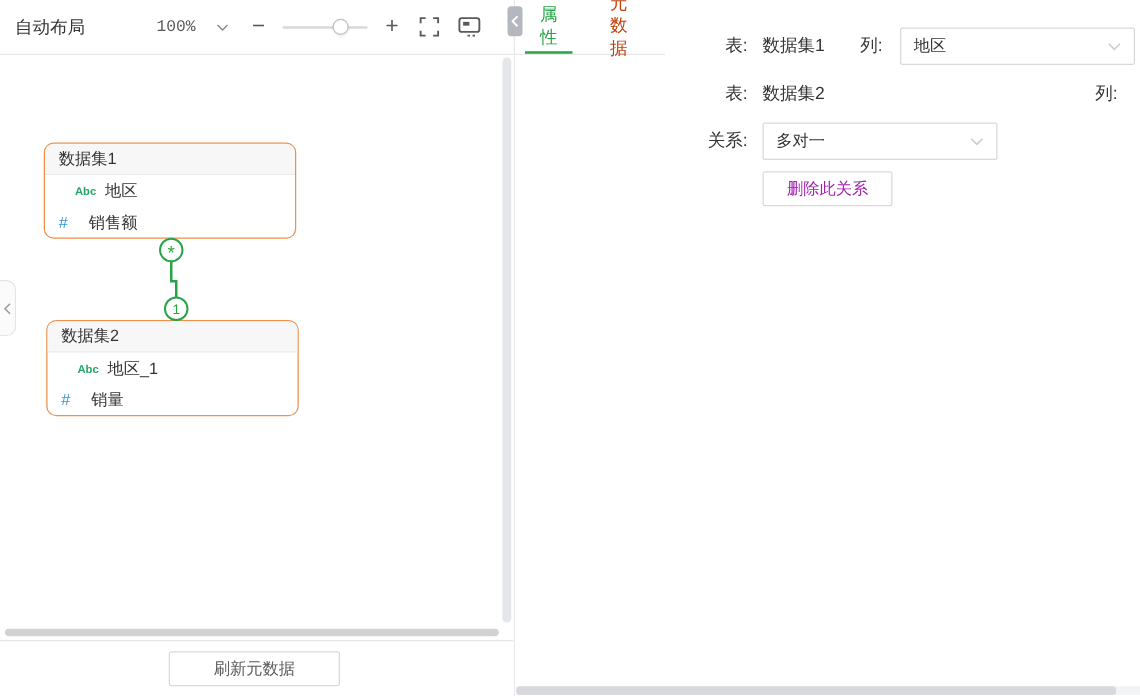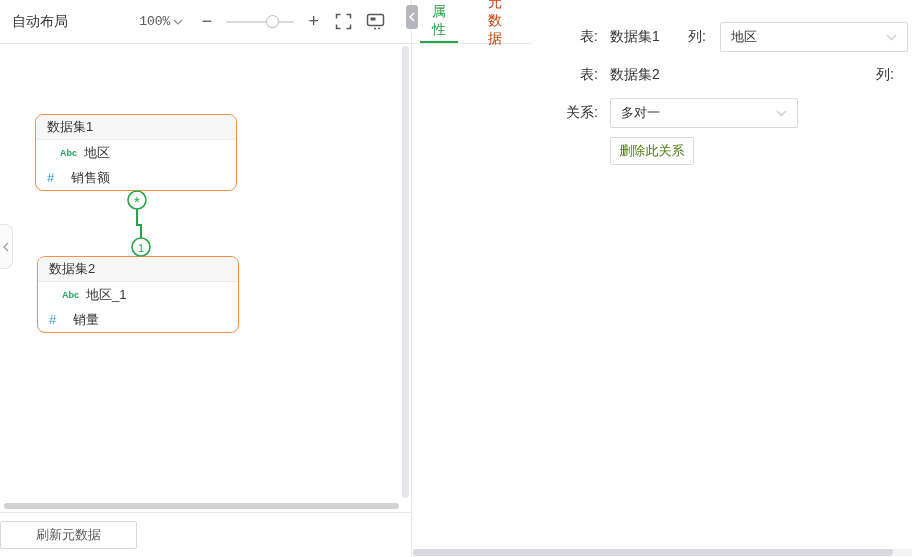--- a/index.html
+++ b/index.html
@@ -8,21 +8,21 @@
     width:912px; height:557px; overflow:hidden; background:#fff;
     font-family:"Liberation Sans","DejaVu Sans",sans-serif; color:#333;
   }
   .app { display:flex; width:912px; height:557px; position:relative; }
 
   
   .left-pane { width:412px; flex:0 0 412px; display:flex; flex-direction:column; border-right:1px solid #e8e8e8; background:#fff; }
   .toolbar { height:44px; flex:0 0 44px; border-bottom:1px solid #e8e8e8; display:flex; align-items:center; padding:0 26px 0 12px;font-family:Liberation Mono, monospace; }
   .auto-layout { font-size:14px; color:#333; }
   .toolbar-right { margin-left:auto; display:flex; align-items:center; }
-  .zoom-value { font-size:13px; color:#595959; display:flex; align-items:center; gap:3px; cursor:pointer; }
+  .zoom-value { font-size:13px; color:#595959; display:flex; align-items:center; gap:17px; cursor:pointer; }
   .zoom-minus, .zoom-plus { font-size:18px; color:#595959; line-height:1; cursor:pointer; padding:0 2px; }
   .zoom-minus { margin-left:16px; }
   .slider { width:68px; height:2px; background:#d9d9d9; border-radius:2px; position:relative; margin:0 12px; cursor:pointer; }
   .slider-handle { position:absolute; top:-6px; left:58%; width:13px; height:13px; border-radius:50%; background:#fff; border:1px solid #bfbfbf; box-shadow:0 1px 2px rgba(0,0,0,.08); }
   .icon-btn { margin-left:14px; display:flex; align-items:center; cursor:pointer; }
 
   
   .canvas { position:relative; flex:1 1 auto; background:#fff; overflow:hidden; }
   .dataset-card { position:absolute; width:202px; background:#fff; border:1px solid #ef8f49; border-radius:8px; overflow:hidden; }
   .card-1 { left:35px; top:70px; }
@@ -30,40 +30,40 @@
   .card-header { height:25px; line-height:24px; background:#f7f7f7; border-bottom:1px solid #ececec; padding:0 11px; font-size:13px; color:#333; }
   .card-field { height:25px; display:flex; align-items:center; padding:0 11px; font-size:13px; color:#333; }
   .ftype { width:24px; flex:0 0 24px; font-weight:bold; }
   .ftype-str { color:#27a567; font-size:9px;margin-left:13px; }
   .ftype-num { color:#3295dc; font-size:13px; font-weight:normal; }
   .connector-svg { position:absolute; left:0; top:0; pointer-events:none; }
   .collapse-left { position:absolute; left:0; top:180px; width:13px; height:45px; background:#fbfbfb; border:1px solid #e4e4e4; border-left:none; border-radius:0 8px 8px 0; display:flex; align-items:center; justify-content:center; cursor:pointer; }
   .vscroll { position:absolute; right:2px; top:2px; width:7px; height:452px; background:#e4e6e9; border-radius:4px; }
   .hscroll { position:absolute; left:4px; bottom:3px; width:395px; height:6px; background:#d2d2d2; border-radius:3px; }
 
-  .left-footer { height:45px; flex:0 0 45px; border-top:1px solid #e8e8e8; display:flex; align-items:center; justify-content:flex-start; padding-right:4px; background:#fff; }
+  .left-footer { height:45px; flex:0 0 45px; border-top:1px solid #e8e8e8; display:flex; align-items:center; justify-content:center; padding-right:4px; background:#fff; }
   .refresh-btn { width:137px; height:28px; background:#fff; border:1px solid #d9d9d9; border-radius:2px; font-size:13px; color:#595959; display:flex; align-items:center; justify-content:center; cursor:pointer; font-family:inherit; }
 
   
   .collapse-right { position:absolute; left:406px; top:5px; width:12px; height:24px; background:#b4b8be; border-radius:3px; display:flex; align-items:center; justify-content:center; cursor:pointer; z-index:5; }
 
   
   .right-pane { flex:1 1 auto; display:flex; flex-direction:row; background:#fff; position:relative; }
   .tabbar { height:44px; flex:0 0 44px; border-bottom:1px solid #e8e8e8; display:flex; align-items:stretch; padding-left:8px; }
   .tab { padding:0 12px; display:flex; align-items:center; font-size:14px; color:#c2410c; cursor:pointer; border-bottom:2px solid transparent; margin-right:18px; }
   .tab.active { color:#27a447; border-bottom-color:#27a447; }
   .panel-content { padding:22px 0 0 28px; flex:1 1 auto; }
   .form-row { display:flex; align-items:center; height:30px; margin-bottom:8px; }
   .form-label { min-width:38px; text-align:right; font-size:14px; color:#333; margin-right:12px; flex:0 0 auto; }
   .form-value { font-size:14px; color:#333; }
   .col-group { margin-left:auto; display:flex; align-items:center; padding-right:4px; }
   .col-label { font-size:14px; color:#333; margin-right:14px; }
   .select-box { width:188px; height:30px; border:1px solid #d9d9d9; border-radius:2px; background:#fff; display:flex; align-items:center; justify-content:space-between; padding:0 10px; font-size:13px; color:#333; cursor:pointer; }
   .delete-row { margin-left:50px; margin-top:9px; }
-  .delete-btn { width:84px; height:28px; background:#fff; border:1px solid #d9d9d9; border-radius:2px; font-size:13px; color:#4d7c0f; display:flex; align-items:center; justify-content:center; cursor:pointer; font-family:inherit; }
+  .delete-btn { width:104px; height:28px; background:#fff; border:1px solid #d9d9d9; border-radius:2px; font-size:13px; color:#a21caf; display:flex; align-items:center; justify-content:center; cursor:pointer; font-family:inherit; }
   .right-hscroll-track { position:absolute; left:1px; right:0; bottom:1px; height:7px; background:#f2f3f5; }
   .right-hscroll-thumb { position:absolute; left:0; top:0; width:480px; height:7px; background:#d7d9dc; border-radius:3px; }
 </style>
 </head>
 <body>
 
 <div class="app">
 
   <div class="left-pane">
 

